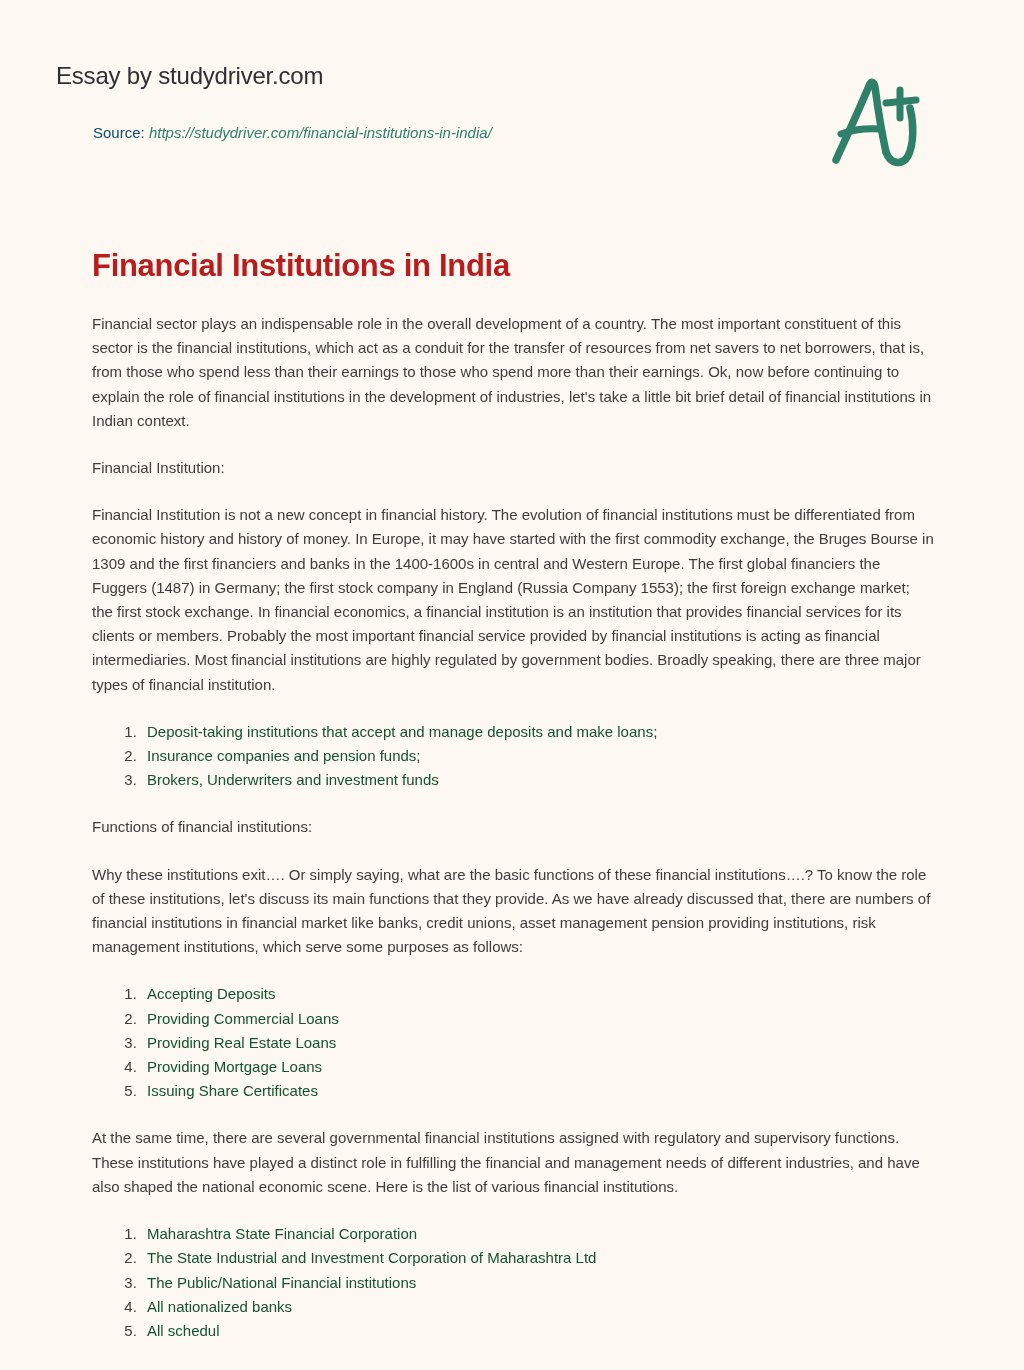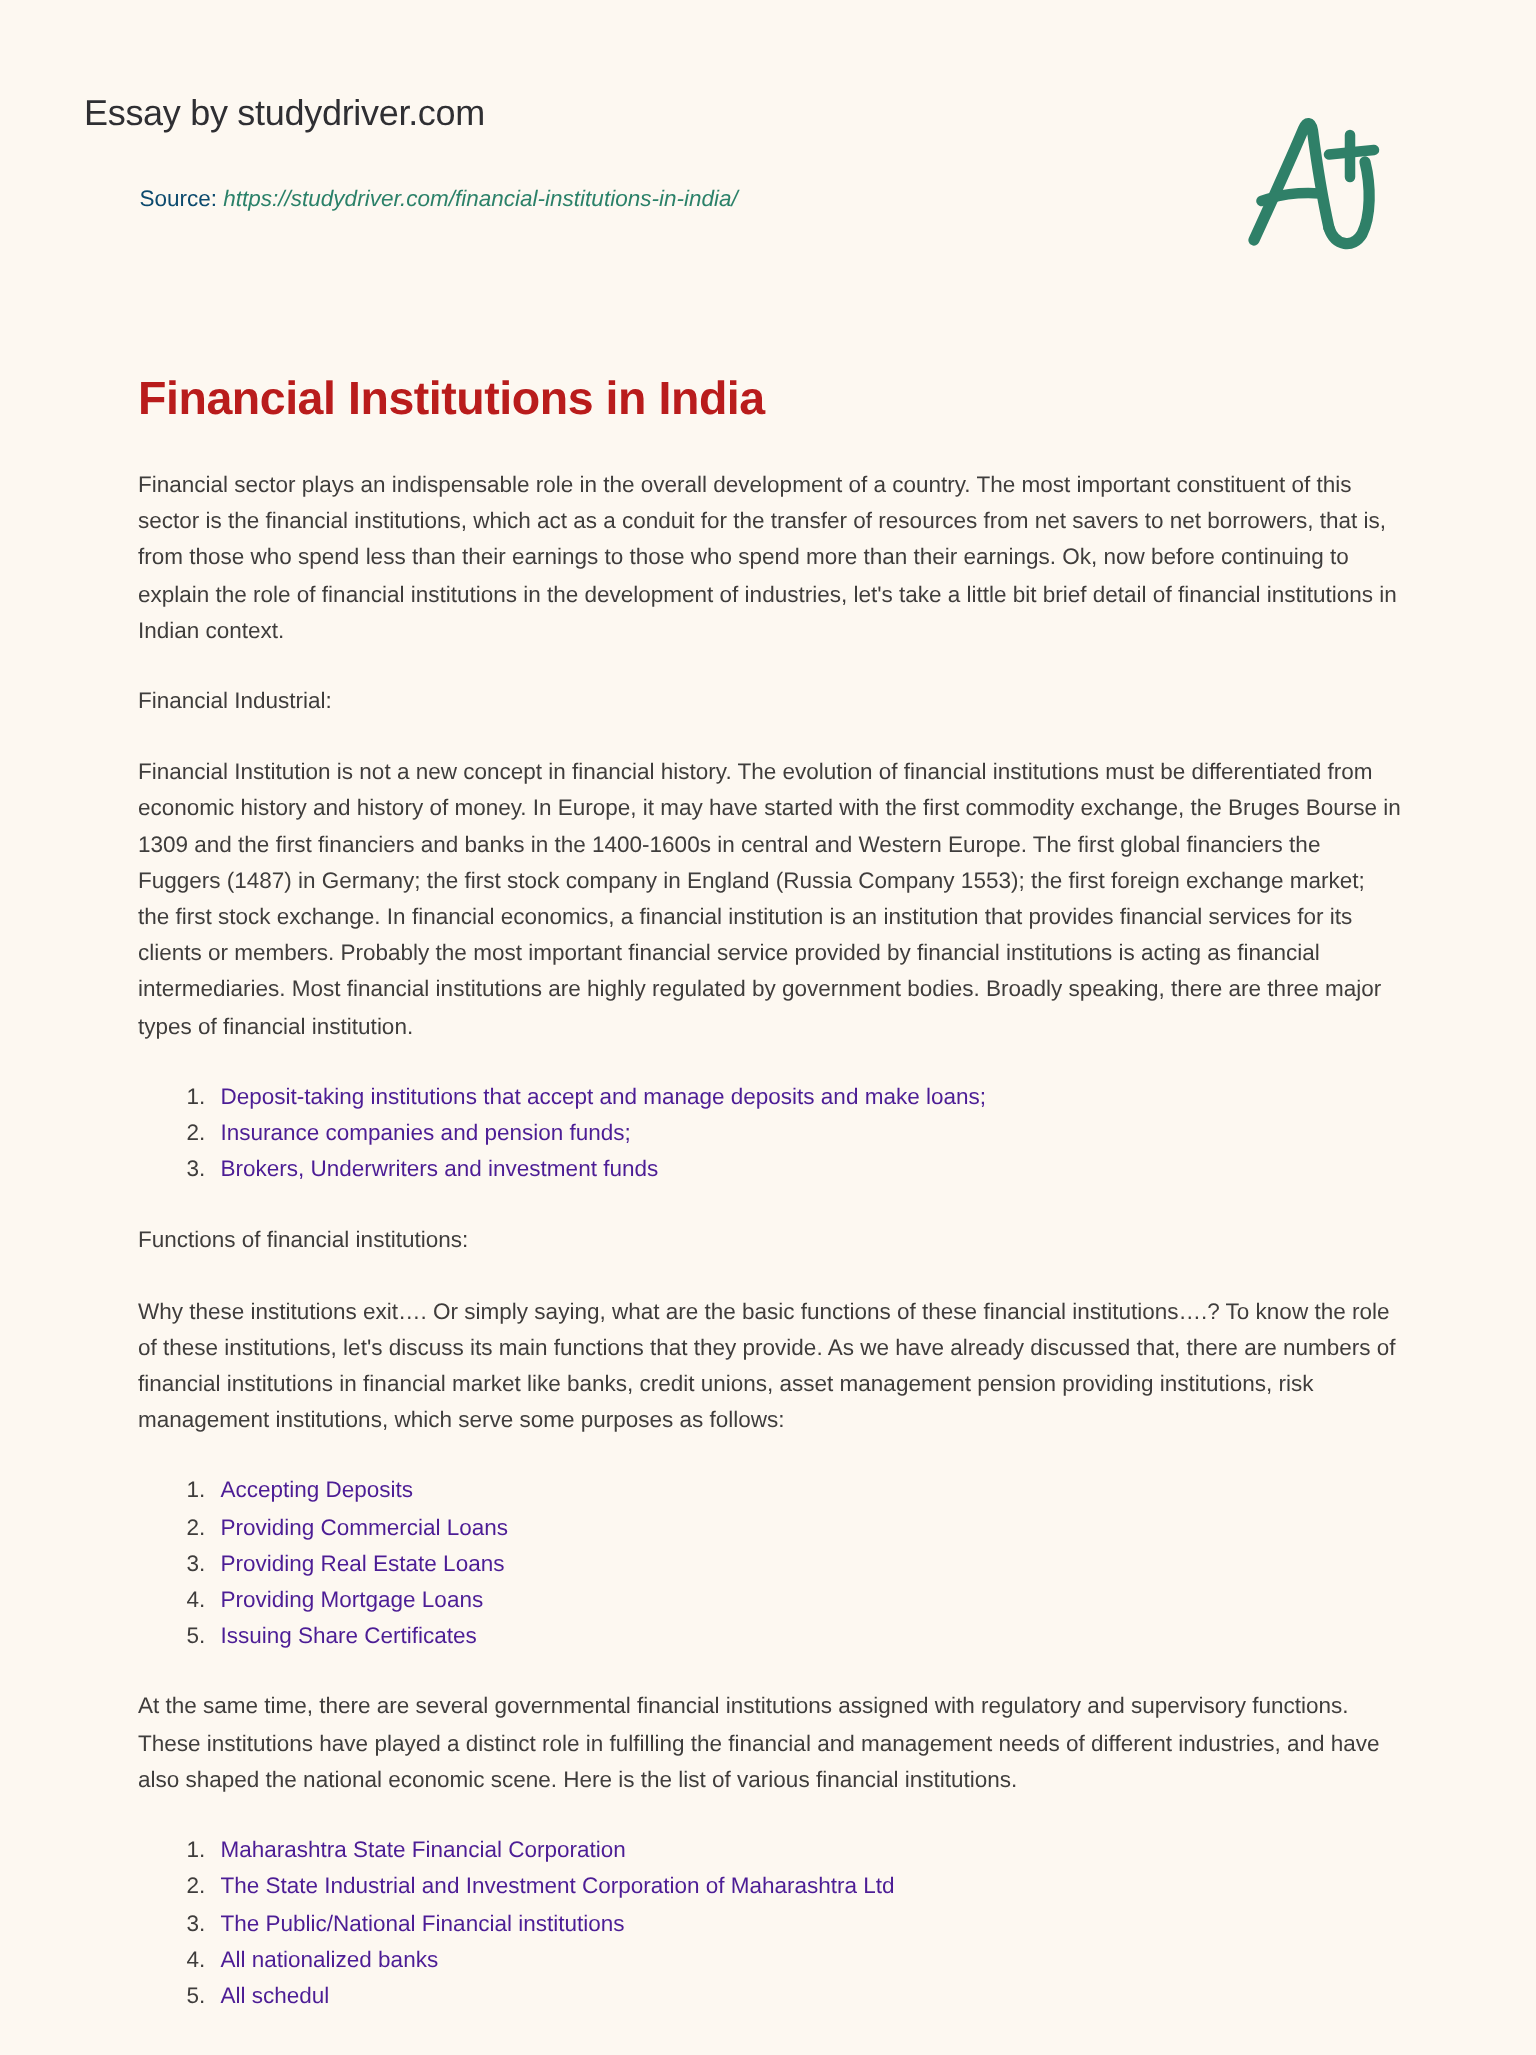--- a/index.html
+++ b/index.html
@@ -94,21 +94,21 @@
 
   ol.numlist {
     margin: 0 0 23px 0;
     padding: 0 0 0 49px;
     list-style-position: outside;
     list-style-type: decimal;
   }
   ol.numlist li {
     font-size: 15px;
     line-height: 24.2px;
-    color: #4c1d95;
+    color: #14532d;
     padding-left: 6px;
     margin: 0;
   }
   ol.numlist li::marker {
     color: #3f3d3c;
   }
 </style>
 </head>
 <body>
 
@@ -136,21 +136,21 @@
     </svg>
   </div>
 </div>
 
 <div class="doc">
 
   <h1 class="page-title">Financial Institutions in India</h1>
 
   <div class="content">
       <p class="para">Financial sector plays an indispensable role in the overall development of a country. The most important constituent of this sector is the financial institutions, which act as a conduit for the transfer of resources from net savers to net borrowers, that is, from those who spend less than their earnings to those who spend more than their earnings. Ok, now before continuing to explain the role of financial institutions in the development of industries, let's take a little bit brief detail of financial institutions in Indian context.</p>
-      <p class="para">Financial Industrial:</p>
+      <p class="para">Financial Institution:</p>
       <p class="para">Financial Institution is not a new concept in financial history. The evolution of financial institutions must be differentiated from economic history and history of money. In Europe, it may have started with the first commodity exchange, the Bruges Bourse in 1309 and the first financiers and banks in the 1400-1600s in central and Western Europe. The first global financiers the Fuggers (1487) in Germany; the first stock company in England (Russia Company 1553); the first foreign exchange market; the first stock exchange. In financial economics, a financial institution is an institution that provides financial services for its clients or members. Probably the most important financial service provided by financial institutions is acting as financial intermediaries. Most financial institutions are highly regulated by government bodies. Broadly speaking, there are three major types of financial institution.</p>
       <ol class="numlist">
         <li>Deposit-taking institutions that accept and manage deposits and make loans;</li>
         <li>Insurance companies and pension funds;</li>
         <li>Brokers, Underwriters and investment funds</li>
       </ol>
       <p class="para">Functions of financial institutions:</p>
       <p class="para">Why these institutions exit…. Or simply saying, what are the basic functions of these financial institutions….? To know the role of these institutions, let's discuss its main functions that they provide. As we have already discussed that, there are numbers of financial institutions in financial market like banks, credit unions, asset management pension providing institutions, risk management institutions, which serve some purposes as follows:</p>
       <ol class="numlist">
         <li>Accepting Deposits</li>

